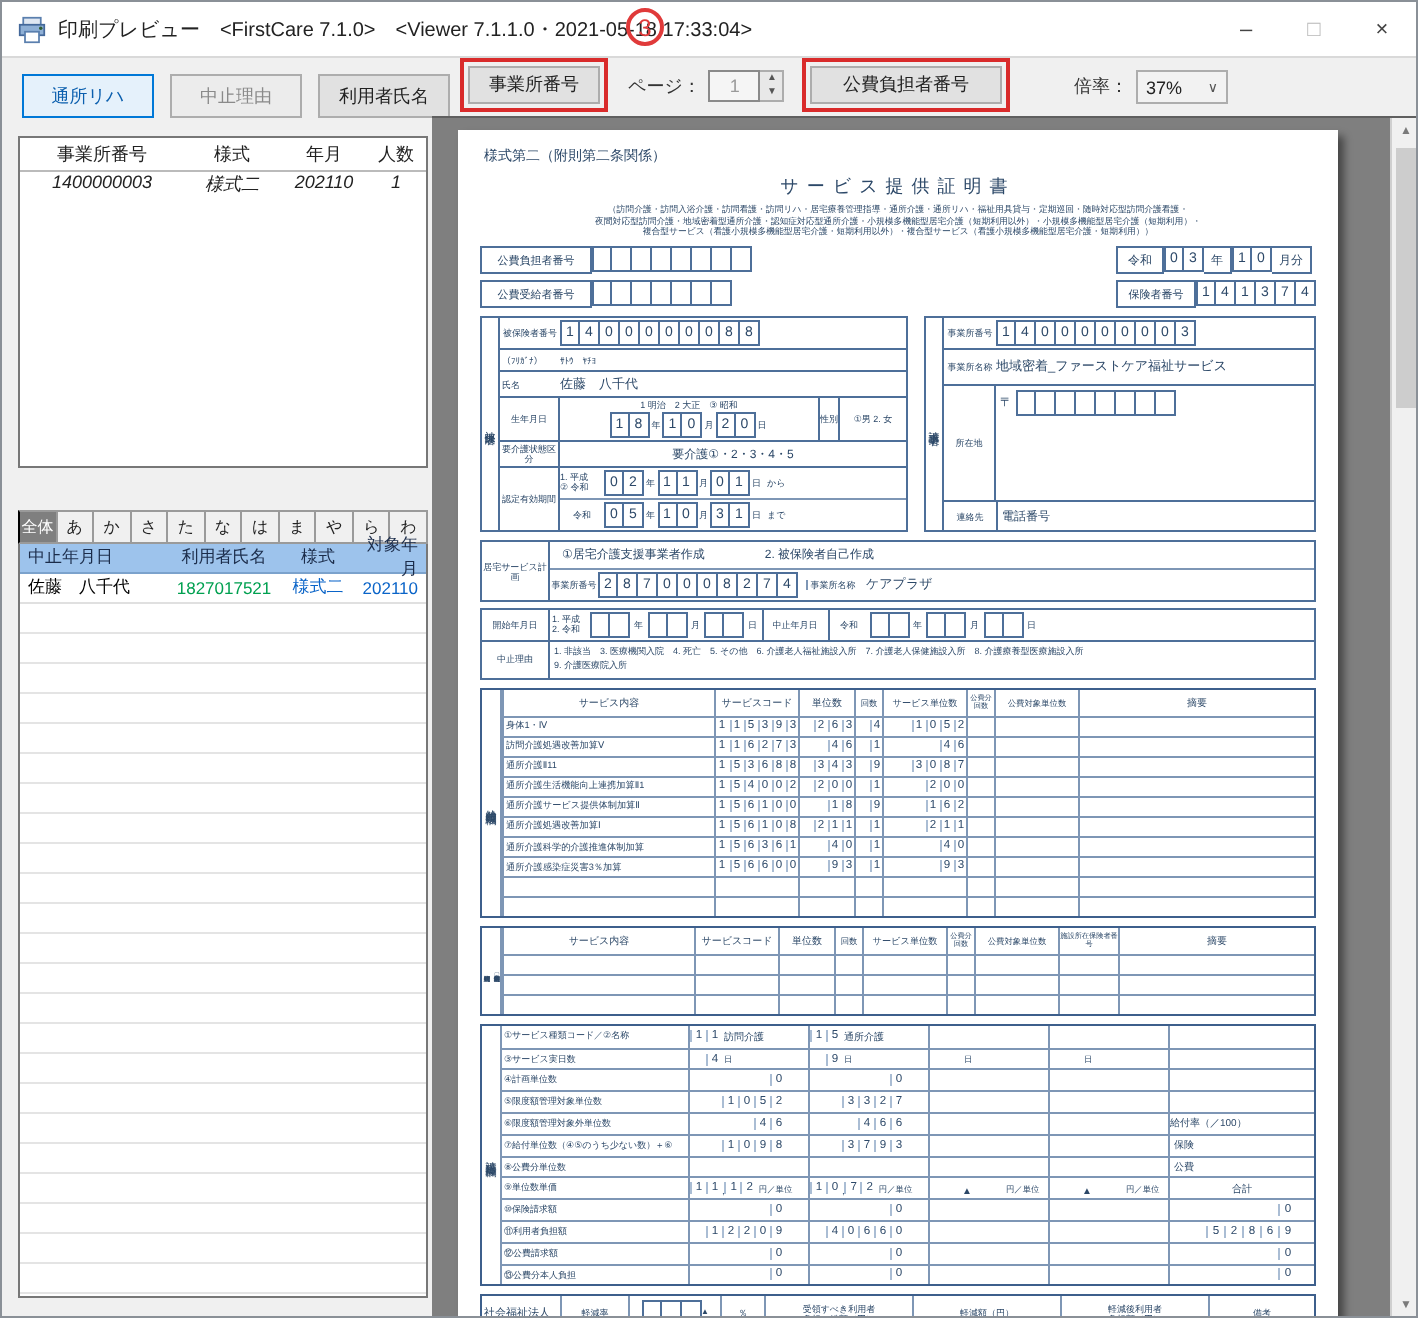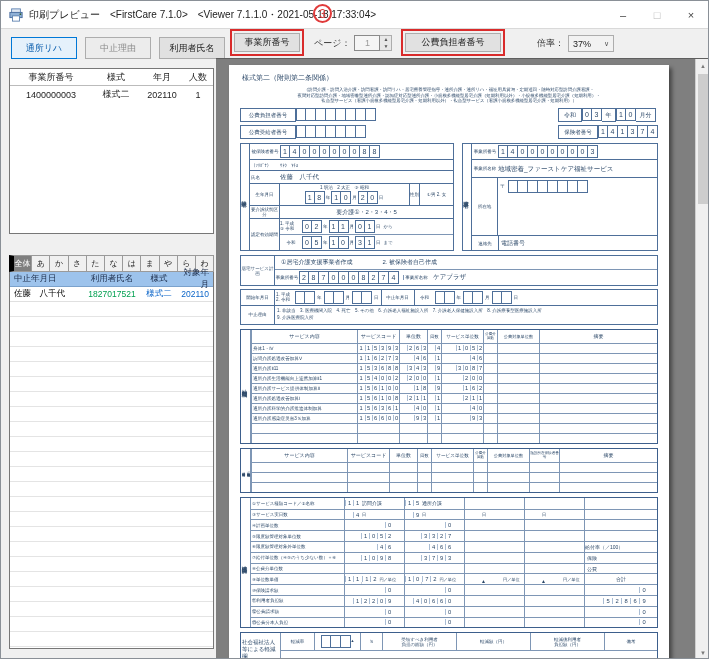--- a/index.html
+++ b/index.html
@@ -21,25 +21,25 @@
   .redbox{position:absolute;border:2px solid #d92b2b;background:transparent;pointer-events:none;}
   .circle3{position:absolute;width:19px;height:19px;border:2px solid #e03a3a;border-radius:50%;color:#e03a3a;font-size:12px;display:flex;align-items:center;justify-content:center;background:transparent;}
   .spinbox{width:26px;height:16px;border:1px solid #8a8a8a;background:#f5f5f5;color:#9a9a9a;font-size:9px;display:flex;align-items:center;justify-content:center;margin-left:4px;}
   .spinner{width:12px;height:16px;border:1px solid #adadad;border-left:none;display:flex;flex-direction:column;background:#e8e8e8;}
   .spinner span{flex:1;font-size:5px;line-height:7px;text-align:center;color:#555;}
   .dropdown{width:46px;height:17px;border:1px solid #adadad;background:#f2f2f2;font-size:9px;display:flex;align-items:center;padding:0 4px;margin-left:4px;color:#222;justify-content:space-between;}
   .dropdown .arr{font-size:7px;color:#555;}
   
   .officebox{position:absolute;left:8px;top:67px;width:205px;height:166px;background:#fff;border:1px solid #777;}
   .ohead{display:flex;font-size:9px;color:#222;border-bottom:1px solid #bbb;height:17px;align-items:center;}
-  .orow{display:flex;font-size:9px;color:#222;height:17px;align-items:center;}
+  .orow{display:flex;font-size:9px;color:#222;height:17px;font-style:italic;}
   .oc1{width:82px;text-align:center;}.oc2{width:48px;text-align:center;}.oc3{width:44px;text-align:center;}.oc4{width:28px;text-align:center;}
   .tabs{position:absolute;left:8px;top:254px;width:205px;height:17px;display:flex;}
   .tab{flex:1;border:1px solid #9a9a9a;border-left:none;background:#f0f0f0;font-size:8px;display:flex;align-items:center;justify-content:center;color:#222;}
-  .tab:first-child{border-left:5px solid #000000;}
+  .tab:first-child{border-left:1px solid #000000;}
   .tab.sel{background:#7f7f7f;color:#fff;}
   .userbox{position:absolute;left:8px;top:271px;width:205px;height:377px;background:#fff;border:1px solid #777;border-top:none;}
   .uhead{display:flex;height:15px;background:#9dc3ec;font-size:8.5px;color:#1b2c4a;align-items:center;border-bottom:1px solid #7ba2cc;}
   .urow{display:flex;height:15px;font-size:8.5px;align-items:center;border-bottom:1px solid #e0e0e0;}
   .uc1{width:72px;padding-left:4px;}.uc2{width:60px;text-align:center;}.uc3{width:34px;text-align:center;}.uc4{width:35px;text-align:right;padding-right:2px;}
   .ulines{position:absolute;left:0;top:30px;width:100%;bottom:0;background:repeating-linear-gradient(to bottom,#ffffff 0 14px,#e4e4e4 14px 15px);}
   .green{color:#00a050;}.blue{color:#0a64c8;}
   
   .pane{position:absolute;left:215px;top:57px;width:494px;height:602px;background:#7f7f7f;border-top:1px solid #5f5f5f;overflow:hidden;}
   .page{position:absolute;left:13px;top:6px;width:440px;height:900px;background:#ffffff;box-shadow:3px 3px 4px rgba(0,0,0,.45);padding:6px 11px;color:#2c4868;}
@@ -175,20 +175,21 @@
       <span class="uc3 blue">様式二</span>
       <span class="uc4 blue">202110</span>
     </div>
     <div class="ulines"></div>
   </div>
 
   <div class="pane">
     <div class="page fm">
 
       <div class="formno">様式第二（附則第二条関係）</div>
+      <div class="ftitle">サービス提供証明書</div>
       <div class="fsub">
         <div>（訪問介護・訪問入浴介護・訪問看護・訪問リハ・居宅療養管理指導・通所介護・通所リハ・福祉用具貸与・定期巡回・随時対応型訪問介護看護・</div>
         <div>夜間対応型訪問介護・地域密着型通所介護・認知症対応型通所介護・小規模多機能型居宅介護（短期利用以外）・小規模多機能型居宅介護（短期利用）・</div>
         <div>複合型サービス（看護小規模多機能型居宅介護・短期利用以外）・複合型サービス（看護小規模多機能型居宅介護・短期利用））</div>
       </div>
 
       <div class="rowflex" style="justify-content:space-between;">
         <div>
           <div class="rowflex" style="align-items:stretch;">
             <span class="bx lab" style="width:56px;height:14px;font-size:5.5px;">公費負担者番号</span>

